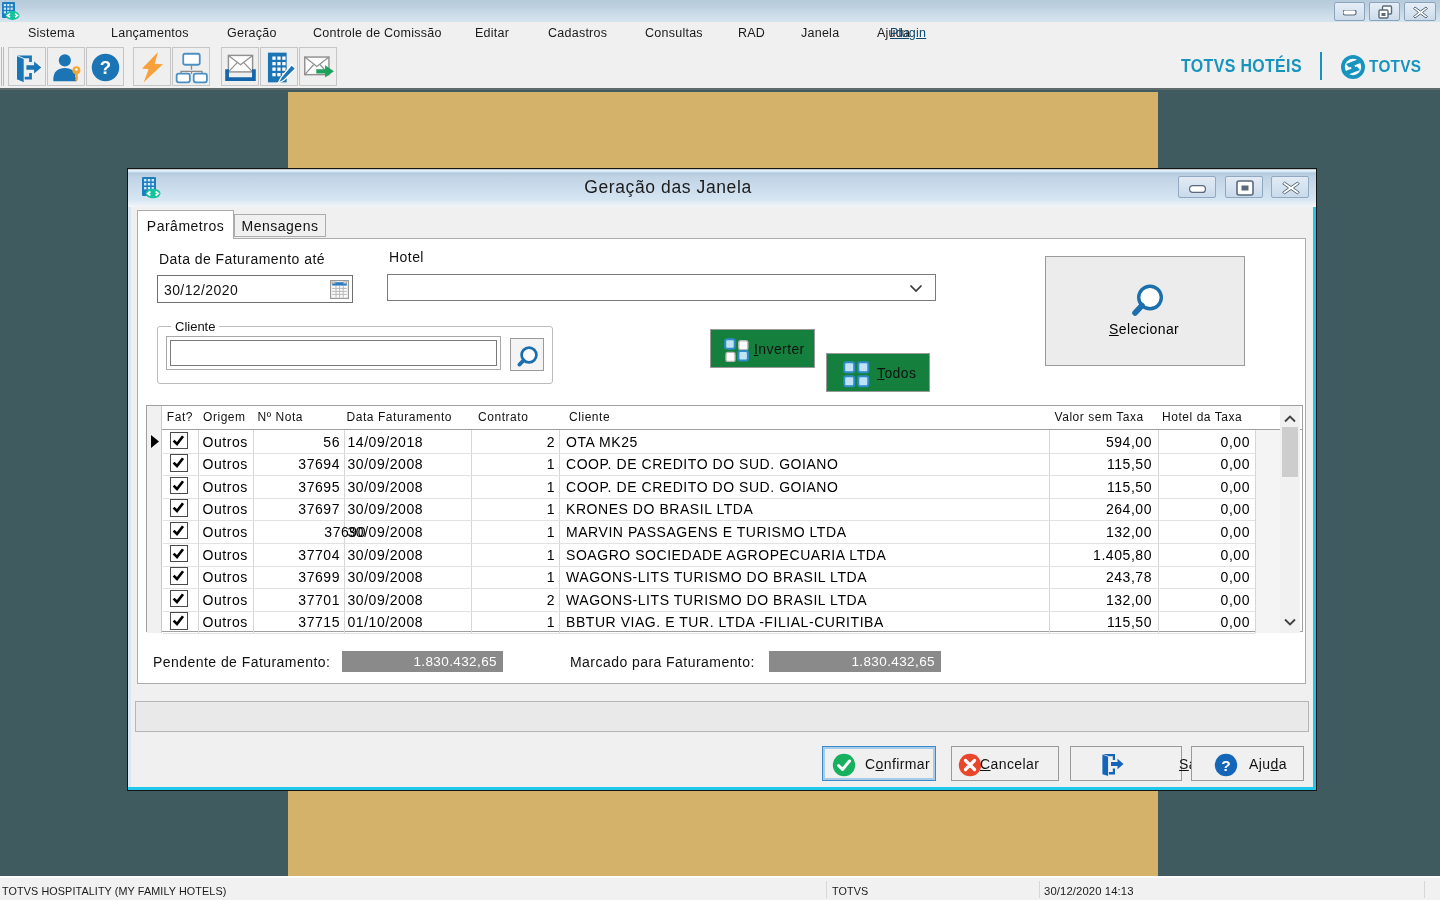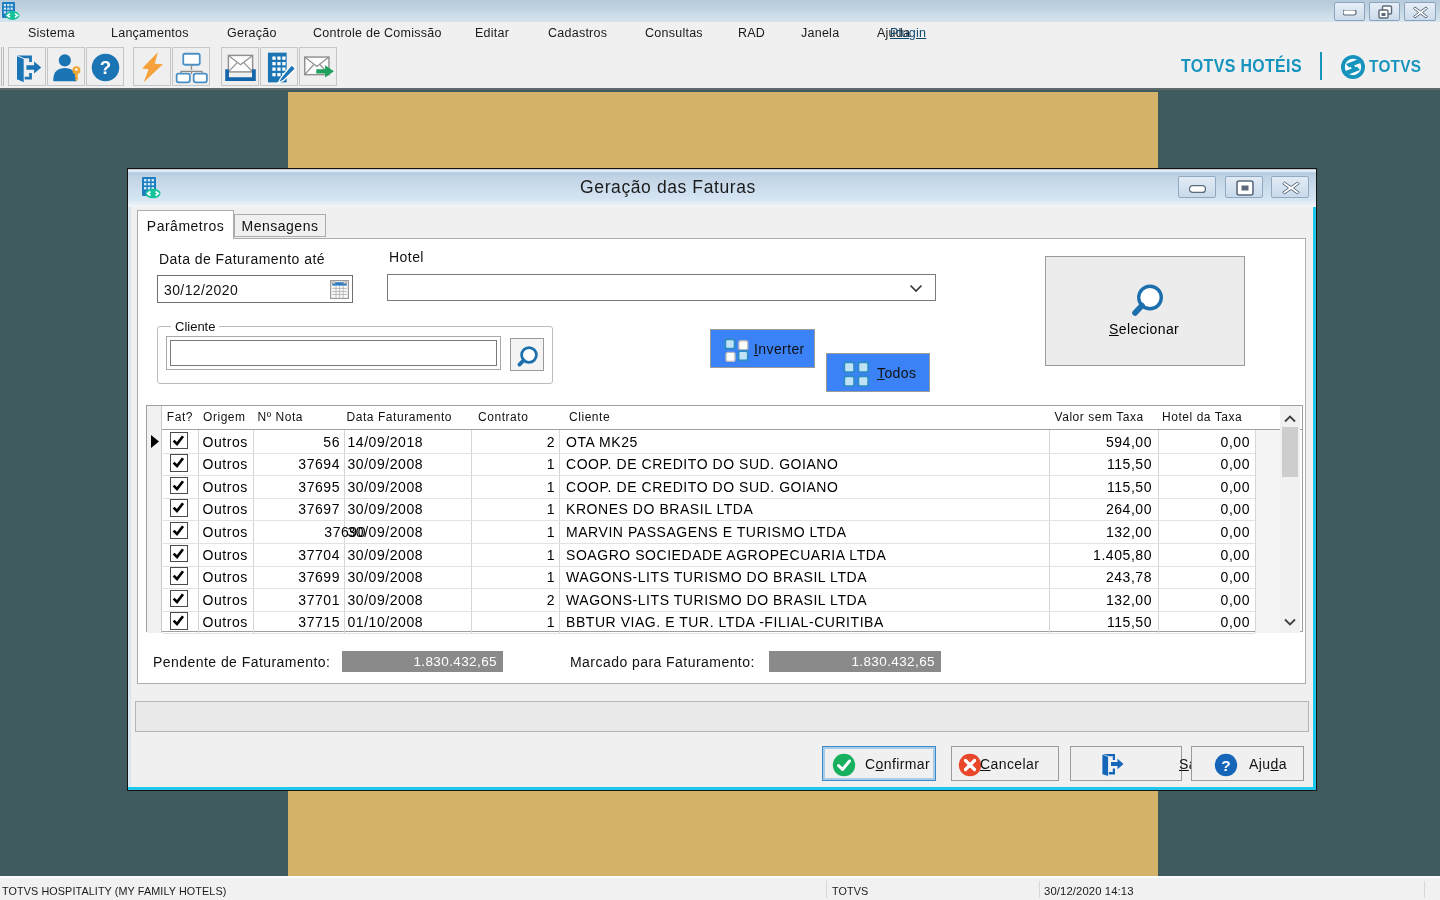--- a/index.html
+++ b/index.html
@@ -43,21 +43,21 @@
 
 .lbl { position:absolute; font-size:14px; letter-spacing:0.45px; color:#111; white-space:nowrap; }
 #inp-date { left:19px; top:36px; width:196px; height:28px; background:#fff; border:1px solid #707070; }
 #inp-date span { position:absolute; left:6px; top:6px; font-size:14px; letter-spacing:0.4px; color:#111; }
 #combo-hotel { left:249px; top:35px; width:549px; height:27px; background:#fff; border:1px solid #7a7a7a; }
 #grp-cliente { left:19px; top:87px; width:396px; height:58px; border:1px solid #bcbcbc; border-radius:3px; }
 #grp-cliente-lab { left:33px; top:80px; background:#fff; padding:0 4px; font-size:13px; color:#111; }
 #inp-cliente { left:28px; top:97px; width:335px; height:34px; border:1px solid #a9a9a9; background:#fff; padding:3px; }
 #inp-cliente-in { width:100%; height:100%; border:1px solid #7a7a7a; background:#fff; }
 #btn-lupa { left:372px; top:99px; width:34px; height:33px; background:#f4f4f4; border:1px solid #9a9a9a; }
-.wbtn { position:absolute; background:#3b82f6; border:1px solid #9a9a9a; font-size:14px; letter-spacing:0.4px; color:#111; }
+.wbtn { position:absolute; background:#15803d; border:1px solid #9a9a9a; font-size:14px; letter-spacing:0.4px; color:#111; }
 #btn-inverter { left:572px; top:90px; width:105px; height:39px; }
 #btn-todos { left:688px; top:90px; width:104px; height:39px;margin-top:24px; }
 #btn-selecionar { left:907px; top:17px; width:200px; height:110px; background:#ececec; border:1px solid #9a9a9a; position:absolute; }
 u.k { text-decoration:underline; }
 
 
 #grid { left:8px; top:166px; width:1157px; height:227px; background:#fff; border:1px solid #9f9f9f; }
 .gv { position:absolute; top:0; width:1px; height:227px; background:#d6d6d6; }
 .gh { position:absolute; left:16px; width:1092px; height:1px; background:#e2e2e2; }
 #ghead { position:absolute; left:0; top:0; width:1155px; height:24px; background:#fff; border-bottom:1px solid #9f9f9f; }
@@ -243,21 +243,21 @@
           <rect x="7.8" y="7" width="2.4" height="2.4"></rect>
           <rect x="11.6" y="7" width="2.4" height="2.4"></rect>
           <rect x="4" y="11" width="2.4" height="2.4"></rect>
           <rect x="7.8" y="11" width="2.4" height="2.4"></rect>
           <rect x="11.6" y="11" width="2.4" height="2.4"></rect>
         </g>
         <ellipse cx="13" cy="17.5" rx="7.5" ry="4.8" fill="#15c39a"></ellipse>
         <path d="M10.4 15.5 L7.8 17.5 L10.4 19.5" stroke="#fff" stroke-width="1.7" fill="none"></path>
         <path d="M15.6 15.5 L18.2 17.5 L15.6 19.5" stroke="#fff" stroke-width="1.7" fill="none"></path>
       </svg>
-    <div id="dlg-title-text" class="abs">Geração das Faturas</div>
+    <div id="dlg-title-text" class="abs">Geração das Janela</div>
   </div>
   <div class="abs dbtn" style="left:1050px;">
       <svg class="abs" style="left:10px;top:8px;" width="17" height="8" viewBox="0 0 17 8">
         <rect x="0.6" y="0.6" width="15.8" height="6.8" rx="3" fill="#fff" stroke="#5a6a7a" stroke-width="1.2"></rect>
       </svg>
     </div>
   <div class="abs dbtn" style="left:1097px;">
       <svg class="abs" style="left:10px;top:3px;" width="18" height="16" viewBox="0 0 18 16">
         <rect x="1" y="1" width="16" height="14" rx="2" fill="#fff" stroke="#5a6a7a" stroke-width="1.6"></rect>
         <rect x="5.5" y="5.5" width="7" height="5" fill="#5a6a7a"></rect>

